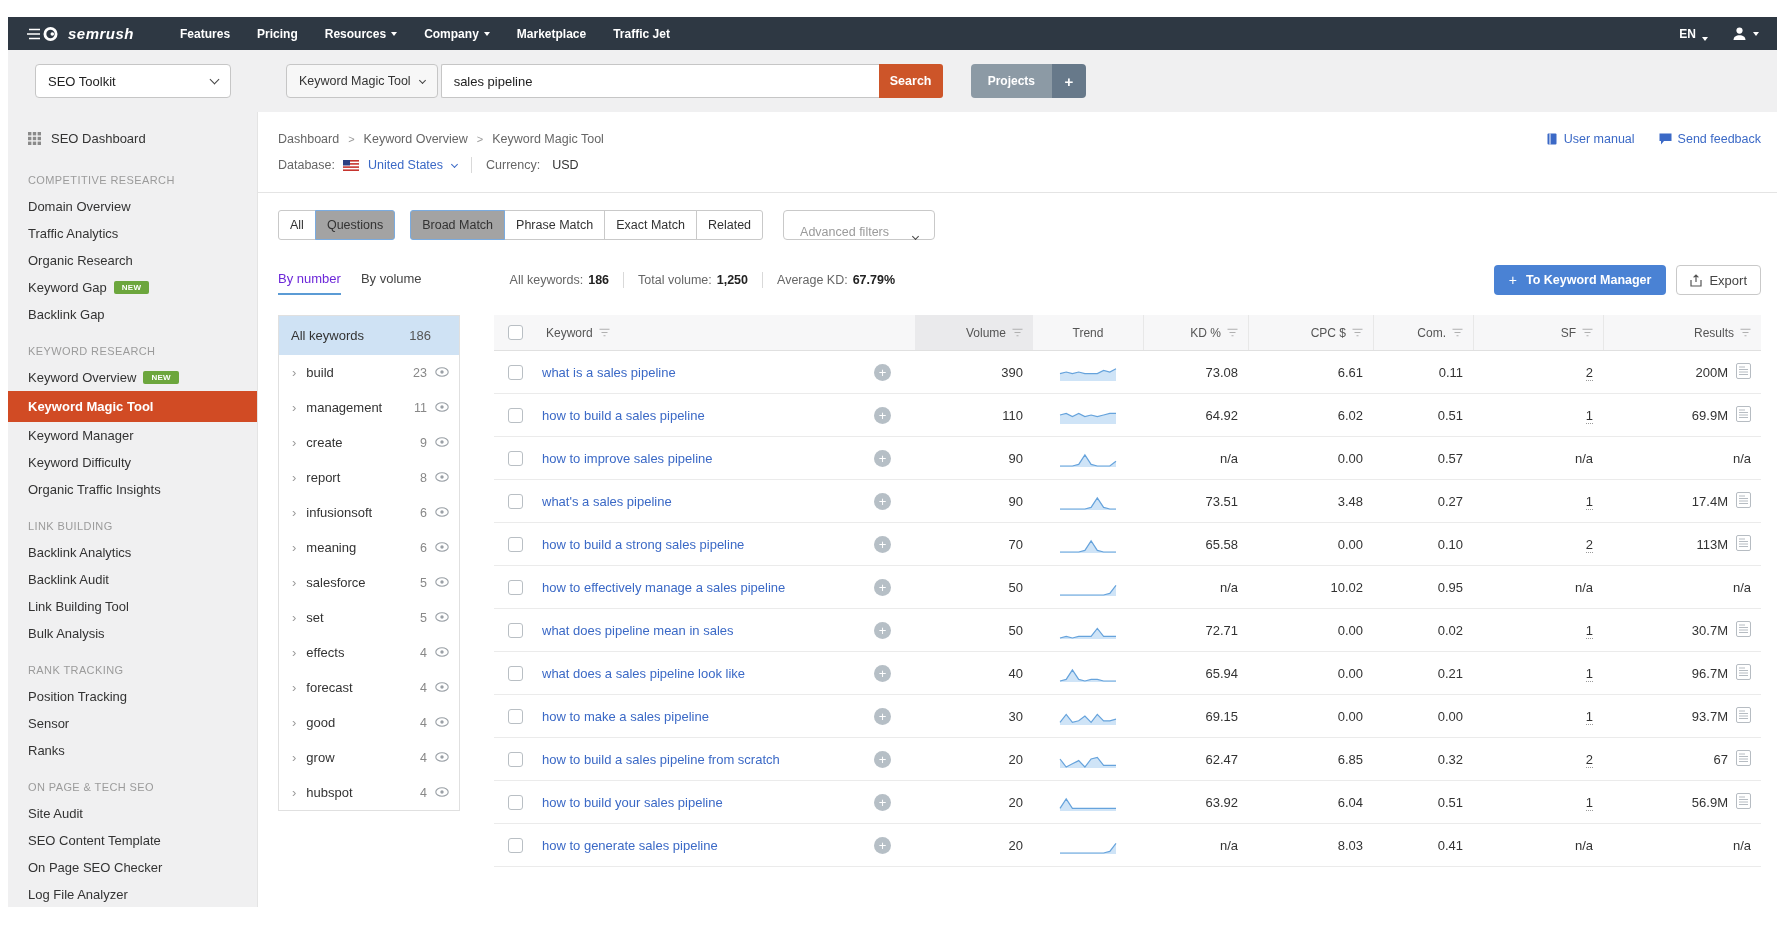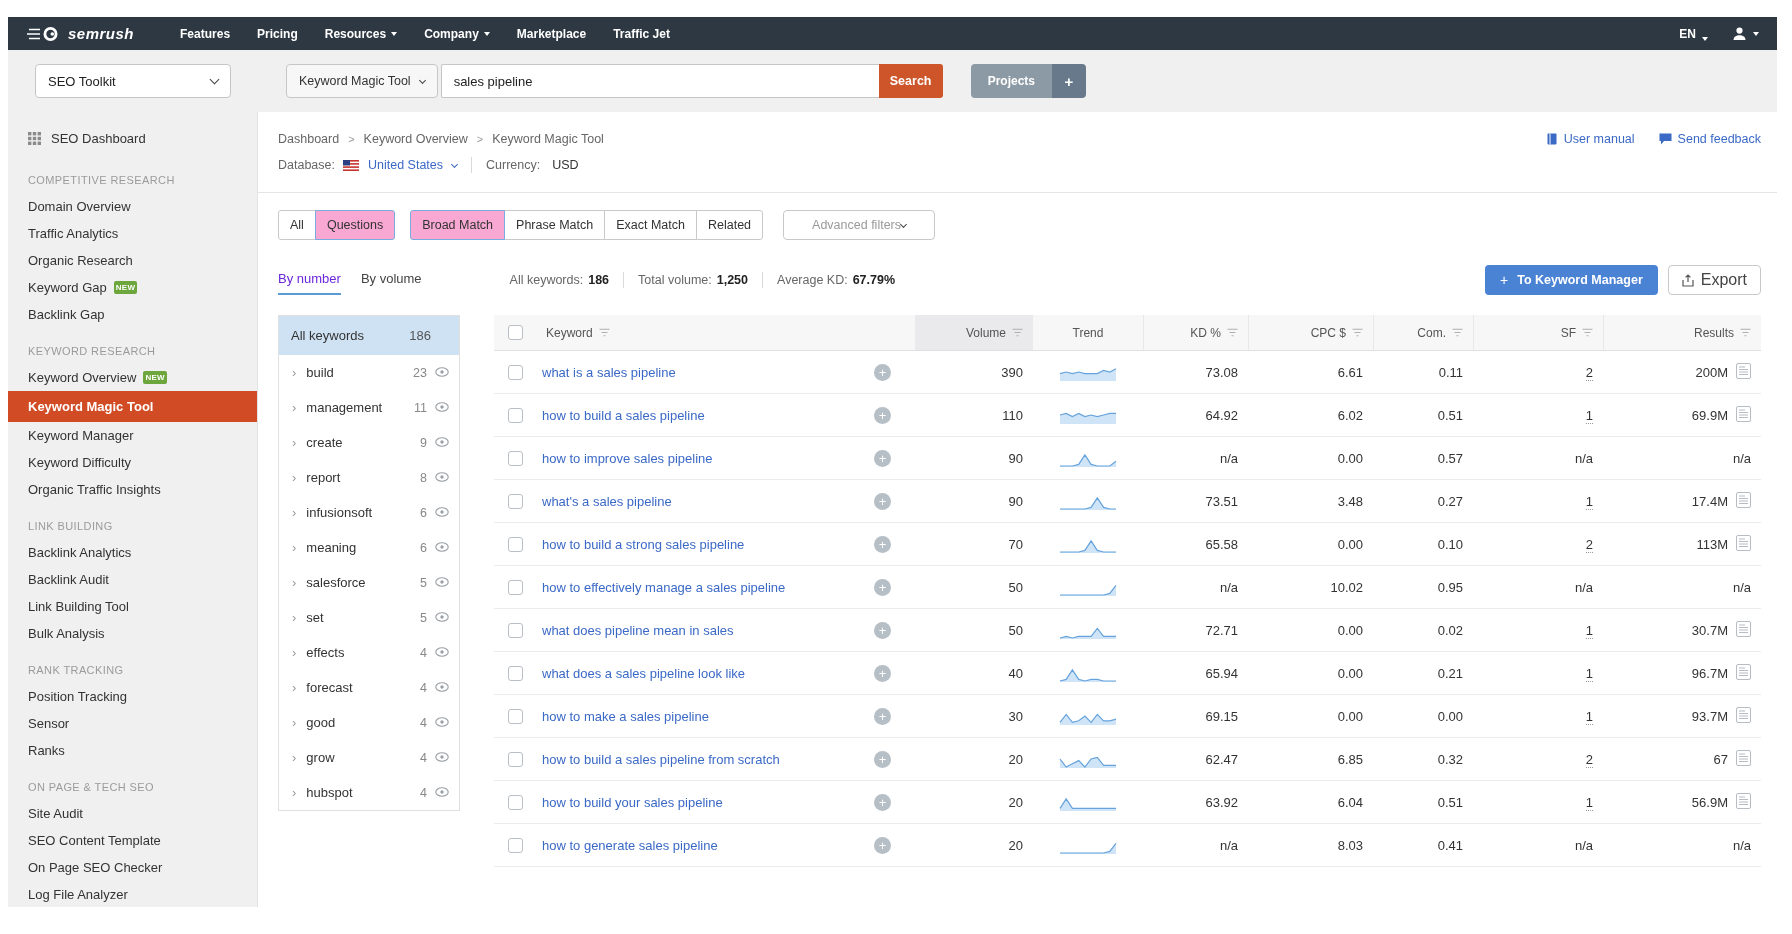--- a/index.html
+++ b/index.html
@@ -31,21 +31,21 @@
   .projects-main{background:#8c9aa5;color:#fff;font-size:12px;font-weight:700;display:flex;align-items:center;padding:0 17px}
   .projects-add{background:#67798a;color:#fff;width:34px;display:flex;align-items:center;justify-content:center;font-size:15px;font-weight:700}
 
   
   .frame{display:flex;height:795px}
   .sidebar{flex:0 0 250px;background:#f0f0f1;padding-top:8px;overflow:hidden;border-right:1px solid #e4e4e4}
   .side-dash{display:flex;align-items:center;gap:10px;padding:11px 20px;font-size:13px;color:#333;cursor:pointer}
   .side-title{font-size:11px;color:#9b9b9b;letter-spacing:.4px;padding:17px 20px 7px}
   .side-item{font-size:13px;color:#333;padding:6px 20px;display:flex;align-items:center;gap:7px;cursor:pointer;white-space:nowrap}
   .side-item.active{background:#d14b24;color:#fff;font-weight:700;padding:8px 20px}
-  .badge{background:#6ca63d;color:#fff;font-size:8px;font-weight:700;padding:2px 2px;border-radius:2px;letter-spacing:.3px;text-transform:uppercase}
+  .badge{background:#6ca63d;color:#fff;font-size:8px;font-weight:700;padding:2px 8px;border-radius:2px;letter-spacing:.3px;text-transform:uppercase}
 
   
   .main{flex:1;background:#fff;padding:20px 16px 0 20px;overflow:hidden}
   .bc-row{display:flex;justify-content:space-between;align-items:center}
   .bc{font-size:12.5px;color:#666;display:flex;gap:9px;align-items:center}
   .bc-item{cursor:pointer}
   .bc-sep{color:#999;font-size:11px}
   .top-links{display:flex;gap:24px}
   .top-link{color:#3b69c6;font-size:12.5px;display:flex;align-items:center;gap:6px;cursor:pointer}
   .title-row{display:flex;justify-content:space-between;align-items:flex-start;margin-top:9px}
@@ -55,34 +55,34 @@
   .meta-row{display:flex;align-items:center;margin-top:11px;font-size:12.5px;color:#666}
   .db-link{color:#3b69c6;display:flex;gap:9px;align-items:center;margin-left:8px;cursor:pointer}
   .meta-div{width:1px;height:16px;background:#d9d9d9;margin:0 14px}
   .meta-val{color:#333;margin-left:12px}
   .divider{height:1px;background:#e4e4e4;margin:19px -16px 0 -20px}
 
   .tabs-row{display:flex;align-items:center;margin-top:17px}
   .tab{height:30px;padding:0 11px;background:#fff;border:1px solid #c9c9c9;font-size:12.5px;color:#333;display:flex;align-items:center;margin-left:-1px;cursor:pointer;position:relative}
   .tab.first{margin-left:0;border-radius:3px 0 0 3px}
   .tab.last{border-radius:0 3px 3px 0}
-  .tab.active{background:#f9a8d4;border-color:#7aabdf;z-index:2}
+  .tab.active{background:#a3a3a3;border-color:#7aabdf;z-index:2}
   .tab-group{display:flex;margin-right:15px}
-  .advanced{height:30px;border:1px solid #c9c9c9;border-radius:4px;display:flex;align-items:center;justify-content:space-between;width:152px;padding:0 28px;margin-left:5px;font-size:12.5px;color:#9a9a9a;cursor:pointer}
+  .advanced{height:30px;border:1px solid #c9c9c9;border-radius:4px;display:flex;align-items:flex-end;justify-content:space-between;width:152px;padding:0 16px;margin-left:5px;font-size:12.5px;color:#9a9a9a;cursor:pointer}
 
   .stats-row{display:flex;align-items:center;margin-top:25px}
   .sort-tab{font-size:13px;color:#444;padding-bottom:7px;border-bottom:2px solid transparent;cursor:pointer}
   .sort-tab.active{border-bottom-color:#5b9bd5;color:#6d28d9}
   .sort-tab + .sort-tab{margin-left:20px}
   .metrics{display:flex;align-items:center;margin-left:88px;font-size:12.5px;color:#666;margin-bottom:6px}
   .metric b{color:#222;margin-left:5px;font-weight:700}
   .stats-actions{margin-left:auto;display:flex;gap:10px;margin-bottom:6px}
   .btn-blue{background:#4a82d4;color:#fff;border:none;border-radius:4px;height:30px;font-size:12.5px;font-weight:700;display:flex;align-items:center;gap:9px;padding:0 15px;cursor:pointer}
   .btn-blue .plus-g{font-size:14px;font-weight:400}
-  .btn-export{background:#fff;border:1px solid #c9c9c9;border-radius:4px;height:30px;font-size:16px;color:#444;display:flex;align-items:center;gap:7px;padding:0 13px;cursor:pointer}
+  .btn-export{background:#fff;border:1px solid #c9c9c9;border-radius:4px;height:30px;font-size:13px;color:#444;display:flex;align-items:center;gap:7px;padding:0 13px;cursor:pointer}
 
   .content{display:flex;margin-top:14px;align-items:flex-start}
   .groups{flex:0 0 182px;border:1px solid #e0e0e0;margin-right:34px;background:#fff}
   .groups-header{background:#cfe2f4;padding:12px;display:flex;justify-content:space-between;font-size:13px;color:#333;cursor:pointer}
   .groups-header .g-count{color:#555;margin-right:16px}
   .group-row{display:flex;align-items:center;padding:10px 10px 10px 13px;font-size:13px;color:#333;cursor:pointer}
   .group-chev{color:#999;font-size:13px;margin-right:10px;line-height:1}
   .group-count{margin-left:auto;color:#888;font-size:12.5px;margin-right:8px}
 
   .table{flex:1;min-width:0}

